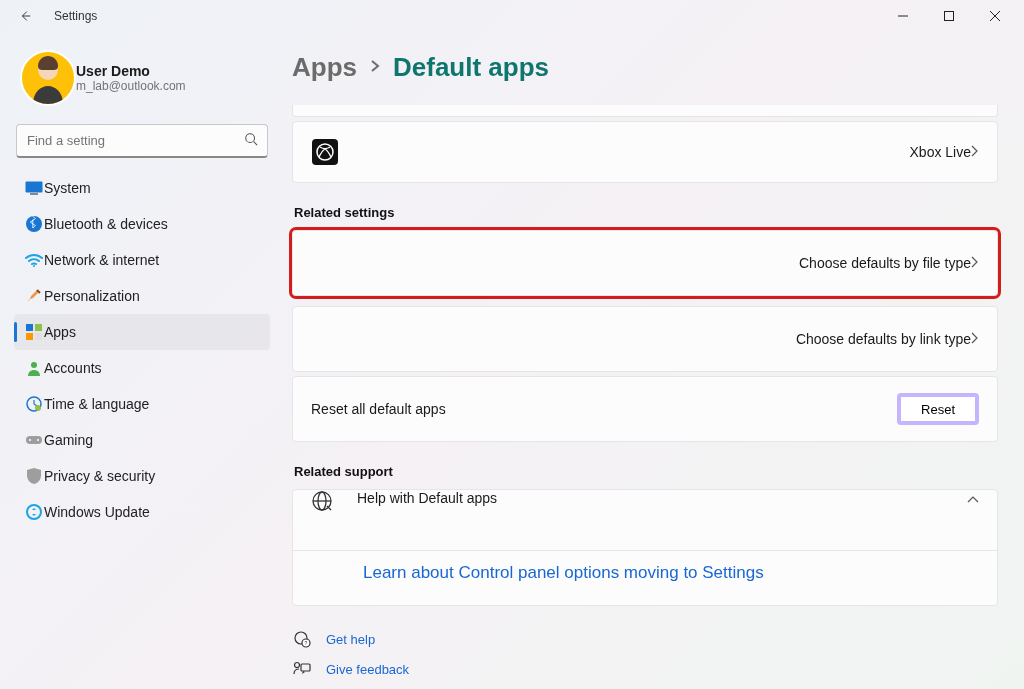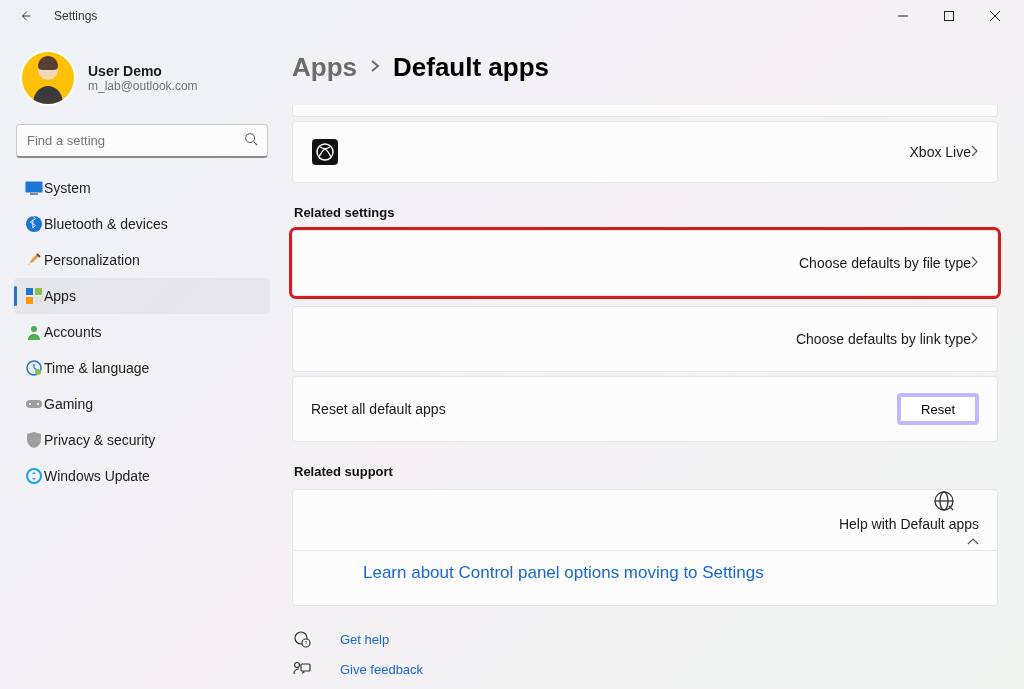--- a/index.html
+++ b/index.html
@@ -6,65 +6,65 @@
   body { width: 1024px; height: 689px; overflow: hidden; background: linear-gradient(135deg, #eef2f7 0%, #f5f1f5 50%, #f0f4f1 100%); color: #1a1a1a; }
 
   .titlebar { height: 32px; display: flex; align-items: center; padding: 0 6px 0 14px; }
   .titlebar .back { width: 22px; height: 22px; display:flex; align-items:center; justify-content:center; cursor:pointer;}
   .titlebar .title { font-size: 12px; margin-left: 18px; color: #333; }
   .win-controls { margin-left: auto; display: flex; }
   .win-btn { width: 46px; height: 32px; display:flex; align-items:center; justify-content:center; cursor:pointer; }
 
   .app { display: flex; height: calc(689px - 32px); }
   .sidebar { width: 280px; padding: 10px 10px 10px 14px; }
-  .user { display: flex; align-items: center; gap: 12px; padding: 8px 6px 14px; }
+  .user { display: flex; align-items: center; padding: 8px 6px 14px; }
   .avatar { width: 56px; height: 56px; border-radius: 50%; background: #ffc107; display:flex; align-items:flex-end; justify-content:center; overflow:hidden; border:2px solid #fff; }
   .user .name { font-size: 14px; font-weight:600; }
   .user .mail { font-size: 12px; color: #737373; }
 
   .search { position: relative; margin: 4px 2px 12px; }
   .search input { width: 100%; height: 34px; border: 1px solid #c8c8c8; border-bottom: 2px solid #888; border-radius: 4px; background: #fcfcfd; padding: 0 34px 0 10px; font-size: 13px; outline:none;}
   .search .sicon { position: absolute; right: 10px; top: 50%; transform: translateY(-50%); color:#555;}
 
   .nav { margin-top: 6px; }
   .nav-item { display: flex; align-items: center; gap: 0; height: 36px; padding: 0 10px; border-radius: 4px; cursor: pointer; font-size: 14px; color:#222; position:relative;}
   .nav-item .nicon { width: 20px; height: 20px; display:flex; align-items:center; justify-content:center; }
   .nav-item.active { background: rgba(0,0,0,0.045); }
   .nav-item.active::before { content:""; position:absolute; left:0; top:8px; bottom:8px; width:3px; background:#1976d2; border-radius:2px;}
 
   .main { flex: 1; padding: 8px 26px 0 12px; overflow: hidden; }
   .breadcrumb { display: flex; align-items: center; gap: 12px; margin: 12px 0 22px; }
   .breadcrumb .parent { font-size: 26px; font-weight: 600; color: #6b6b6b; cursor:pointer;}
   .breadcrumb .chev { color:#6b6b6b; }
-  .breadcrumb .current { font-size: 26px; font-weight: 600; color: #000000; }
+  .breadcrumb .current { font-size: 26px; font-weight: 600; color: #0f766e; }
 
   .card { background: #fcfcfd; border: 1px solid #e5e5e8; border-radius: 4px; margin-bottom: 4px; }
   .stub { height: 12px; border-top-left-radius:0; border-top-right-radius:0; border-top:none; margin-bottom: 4px;}
   .row { display: flex; align-items: center; height: 60px; padding: 0 18px; cursor:pointer;text-align:right; }
   .row .appicon { width: 28px; height: 28px; margin-right: 18px; display:flex; align-items:center; justify-content:center;}
   .row .label { font-size: 14px; flex:1; }
   .row .chevr { color:#555; }
   .row.med { height: 64px; padding:0 18px; }
 
   .highlight { outline: 3px solid #d31c1c; border-radius: 4px; }
 
   .section-title { font-size: 13px; font-weight: 600; margin: 22px 0 10px 2px; color:#111;}
 
   .reset-row { display:flex; align-items:center; height:64px; padding:0 18px; }
   .reset-row .label { font-size:14px; flex:1;}
   .reset-btn { height:32px; padding:0 20px; border:4px solid #c4b5fd; background:#fff; border-radius:4px; cursor:pointer; font-size:13px;}
 
-  .help-card .hdr { display:flex; align-items:flex-end; height:60px; padding:0 18px; cursor:pointer;flex-direction:column;}
+  .help-card .hdr { display:flex; align-items:flex-start; height:60px; padding:0 18px; cursor:pointer;}
   .help-card .hdr .hicon { width:28px; margin-right:18px;}
   .help-card .hdr .label { flex:1; font-size:14px;}
   .help-card .body { padding: 12px 18px 22px 70px; border-top:1px solid #e5e5e8;}
   .help-card .body a { color:#1967d2; font-size:17px; text-decoration:none; cursor:pointer;}
 
   .footer-links { margin-top: 18px; }
-  .flink { display:flex; align-items:center; gap:28px; height:30px; font-size:13px; cursor:pointer;}
+  .flink { display:flex; align-items:center; gap:14px; height:30px; font-size:13px; cursor:pointer;}
   .flink .ficon { width:20px; display:flex; justify-content:center; color:#333;}
   .flink .ftxt { color:#1967d2; }
 </style>
 </head>
 <body>
 
 <div class="titlebar">
   <div class="back">
     <svg width="14" height="14" viewBox="0 0 16 16">
         <path d="M10 3 5 8l5 5" stroke="#222" stroke-width="1" fill="none"></path>
@@ -131,20 +131,29 @@
         <span class="nicon">
             <svg width="16" height="16">
               <circle cx="8" cy="8" r="8" fill="#1976d2"></circle>
               <path d="M8 3v10l3-3-6-4 6-4-3-3" stroke="#fff" fill="none" stroke-width="1" transform="translate(0,1) scale(0.85)"></path>
             </svg>
           </span>
         <span>Bluetooth &amp; devices</span>
       </div>
       <div class="nav-item">
         <span class="nicon">
+            <svg width="18" height="14" viewBox="0 0 18 14">
+              <path d="M1 5a12 12 0 0116 0M4 8a8 8 0 0110 0M7 11a4 4 0 014 0" stroke="#1aa3e8" stroke-width="2" fill="none" stroke-linecap="round"></path>
+              <circle cx="9" cy="13" r="1" fill="#1aa3e8"></circle>
+            </svg>
+          </span>
+        <span>Network &amp; internet</span>
+      </div>
+      <div class="nav-item">
+        <span class="nicon">
             <svg width="16" height="16" viewBox="0 0 16 16">
               <path d="M3 13l2-5 6-6 2 2-6 6-5 2z" fill="#e89b4a"></path>
               <path d="M11 2l3 3" stroke="#8a4a1a" stroke-width="2"></path>
             </svg>
           </span>
         <span>Personalization</span>
       </div>
       <div class="nav-item active">
         <span class="nicon">
             <svg width="16" height="16">

